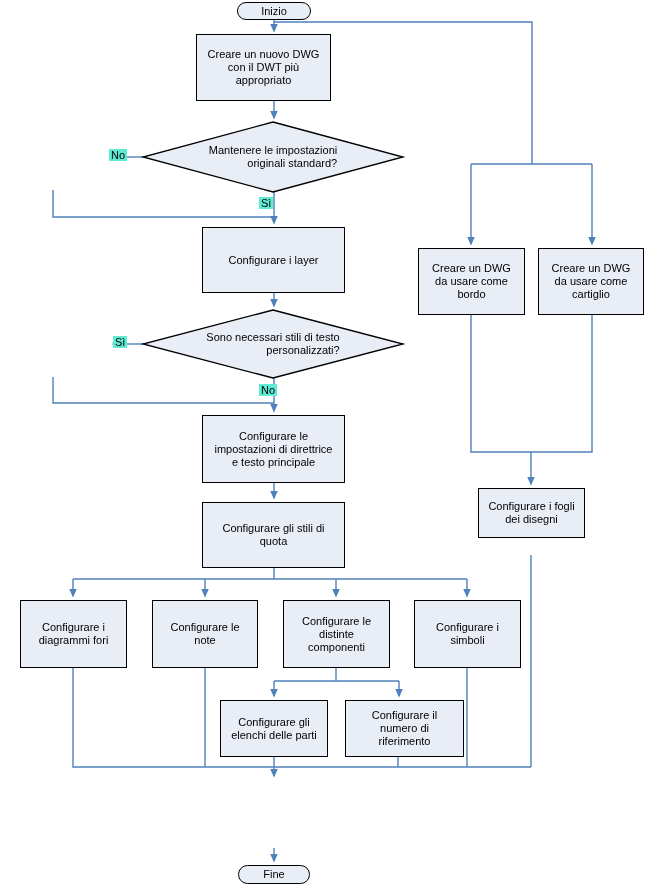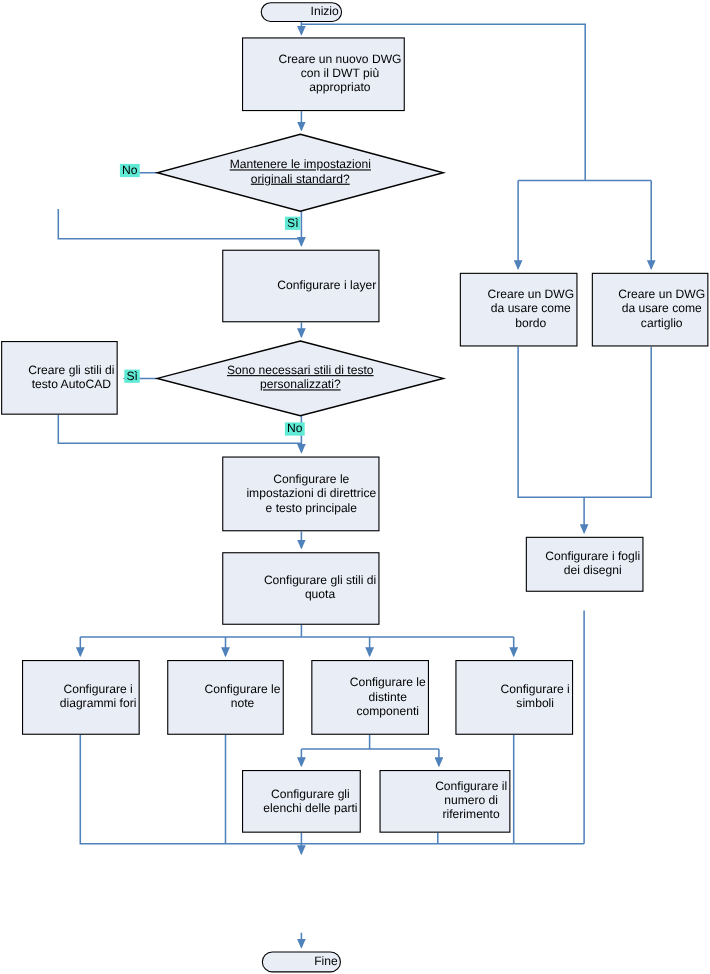--- a/index.html
+++ b/index.html
@@ -13,42 +13,41 @@
     overflow: hidden;
   }
   #wires { position: absolute; left: 0; top: 0; z-index: 1; }
   .node {
     position: absolute;
     box-sizing: border-box;
     background: #E9EDF6;
     border: 1.3px solid #000;
     display: flex;
     align-items: center;
-    justify-content: flex-end;
+    justify-content: center;
     text-align: center;
     font-size: 11px;
     line-height: 13px;
     z-index: 2;
   }
   .node .lbl { white-space: pre-line; padding: 0 2px; }
   .pill {
     border-radius: 10px;
     border-width: 1.6px;
   }
   .dtext {
     position: absolute;
     display: flex;
     align-items: center;
     justify-content: center;
-    text-align: center;
+    text-align: right;
     font-size: 11px;
     line-height: 13px;
     z-index: 2;
     white-space: pre-line;
-    text-decoration: underline;
   }
   .elabel {
     position: absolute;
     font-size: 11px;
     line-height: 12px;
     background: #5eead4;
     padding: 0 2px;
     z-index: 3;
   }
 </style>
@@ -108,21 +107,21 @@
     </g>
   </svg>
 
   <div class="node pill" style="left:237px;top:2px;width:74px;height:18px">
     <span class="lbl">Inizio</span>
   </div>
   <div class="node pill" style="left:238px;top:865px;width:72px;height:19px">
     <span class="lbl">Fine</span>
   </div>
 
-  <div class="node" style="left:220px;top:34px;width:148px;height:67px">
+  <div class="node" style="left:196px;top:34px;width:135px;height:67px">
     <span class="lbl">Creare un nuovo DWG
 con il DWT più
 appropriato</span>
   </div>
   <div class="dtext" style="left:153px;top:143px;width:240px;height:28px">Mantenere le impostazioni
 originali standard?</div>
   <div class="node" style="left:202px;top:227px;width:143px;height:66px">
     <span class="lbl">Configurare i layer</span>
   </div>
   <div class="dtext" style="left:153px;top:330px;width:240px;height:28px">Sono necessari stili di testo
@@ -130,24 +129,20 @@
   <div class="node" style="left:202px;top:415px;width:143px;height:68px">
     <span class="lbl">Configurare le
 impostazioni di direttrice
 e testo principale</span>
   </div>
   <div class="node" style="left:202px;top:502px;width:143px;height:66px">
     <span class="lbl">Configurare gli stili di
 quota</span>
   </div>
 
-  <div class="node" style="left:1px;top:310px;width:106px;height:67px">
-    <span class="lbl">Creare gli stili di
-testo AutoCAD</span>
-  </div>
 
   <div class="node" style="left:418px;top:248px;width:107px;height:67px">
     <span class="lbl">Creare un DWG
 da usare come
 bordo</span>
   </div>
   <div class="node" style="left:538px;top:248px;width:106px;height:67px">
     <span class="lbl">Creare un DWG
 da usare come
 cartiglio</span>

